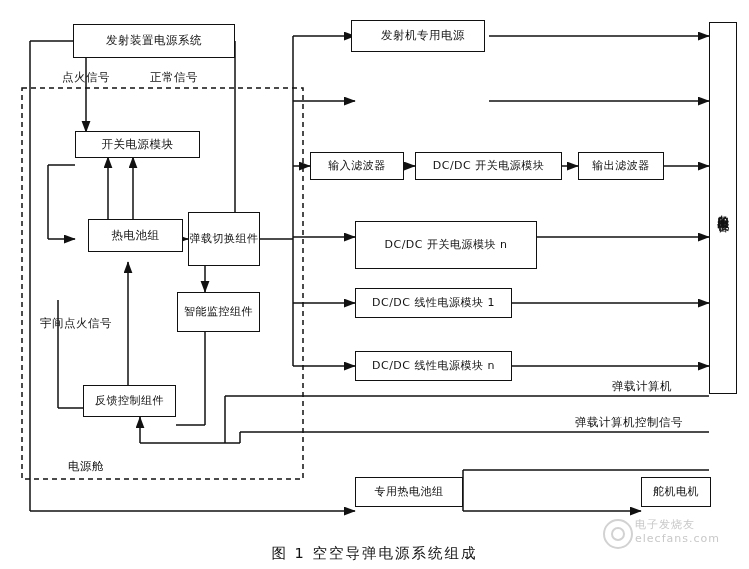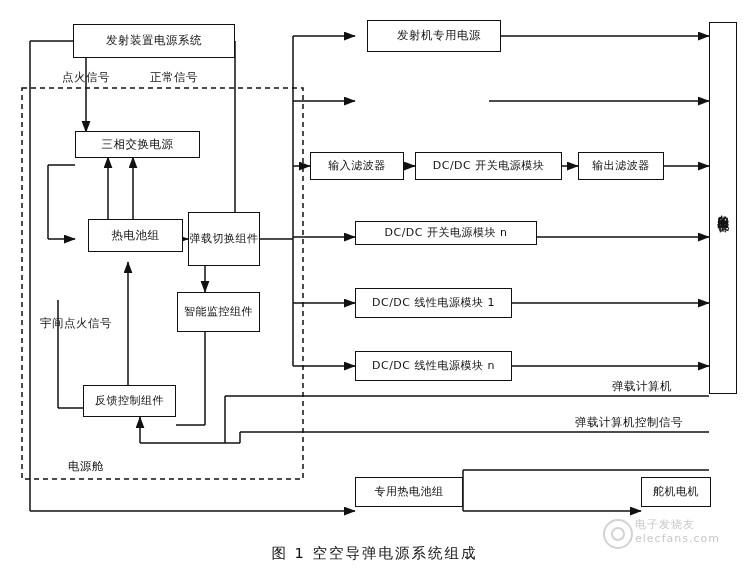--- a/index.html
+++ b/index.html
@@ -172,57 +172,57 @@
       <path d="M463,470 L463,511"></path>
       <path d="M463,470 L709,470"></path>
     </g>
   </svg>
 
   <div class="box" style="left:73px; top:24px; width:162px; height:34px;">
     <span>发射装置电源系统</span>
   </div>
 
   <div class="box" style="left:75px; top:131px; width:125px; height:27px;">
-    <span>三相交换电源</span>
+    <span>开关电源模块</span>
   </div>
 
   <div class="box" style="left:75px; top:219px; width:95px; height:33px;margin-left:13px;">
     <span>热电池组</span>
   </div>
 
   <div class="box" style="left:188px; top:212px; width:72px; height:54px; font-size:11px;">
     <span>弹载切换组件</span>
   </div>
 
   <div class="box" style="left:177px; top:292px; width:83px; height:40px; font-size:11px;">
     <span>智能监控组件</span>
   </div>
 
   <div class="box" style="left:83px; top:385px; width:93px; height:32px; font-size:11px;">
     <span>反馈控制组件</span>
   </div>
 
-  <div class="box" style="left:367px; top:20px; width:134px; height:32px;padding-left:10px;">
+  <div class="box" style="left:351px; top:20px; width:134px; height:32px;padding-left:10px;">
     <span>发射机专用电源</span>
   </div>
 
 
   <div class="box" style="left:310px; top:152px; width:94px; height:28px; font-size:11px;">
     <span>输入滤波器</span>
   </div>
 
   <div class="box" style="left:415px; top:152px; width:147px; height:28px; font-size:11px;">
     <span>DC/DC 开关电源模块</span>
   </div>
 
   <div class="box" style="left:578px; top:152px; width:86px; height:28px; font-size:11px;">
     <span>输出滤波器</span>
   </div>
 
-  <div class="box" style="left:355px; top:221px; width:182px; height:24px; font-size:11px;">
+  <div class="box" style="left:355px; top:221px; width:182px; height:48px; font-size:11px;">
     <span>DC/DC 开关电源模块 n</span>
   </div>
 
   <div class="box" style="left:355px; top:288px; width:157px; height:30px; font-size:11px;">
     <span>DC/DC 线性电源模块 1</span>
   </div>
 
   <div class="box" style="left:355px; top:351px; width:157px; height:30px; font-size:11px;">
     <span>DC/DC 线性电源模块 n</span>
   </div>

